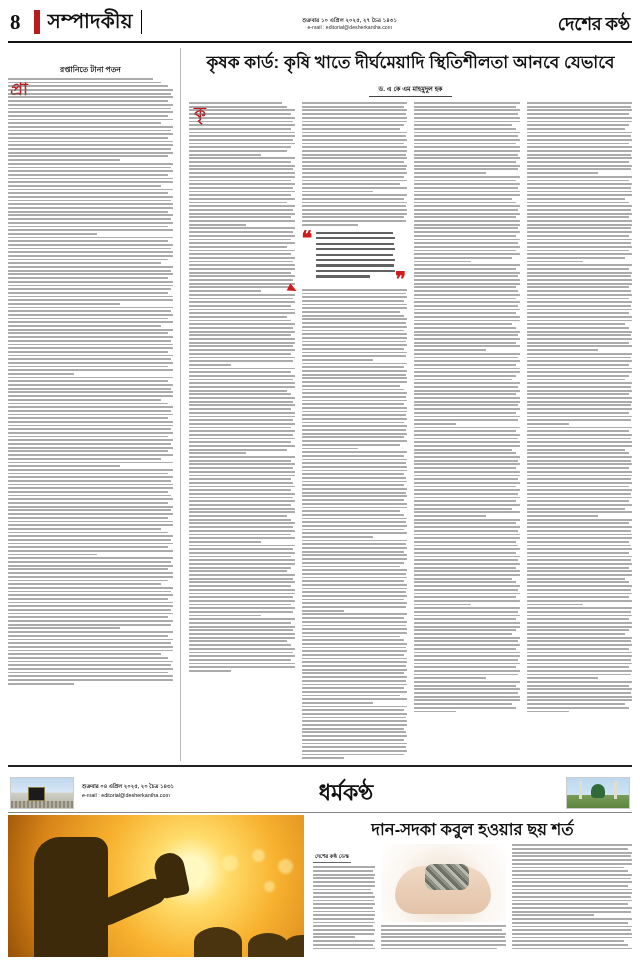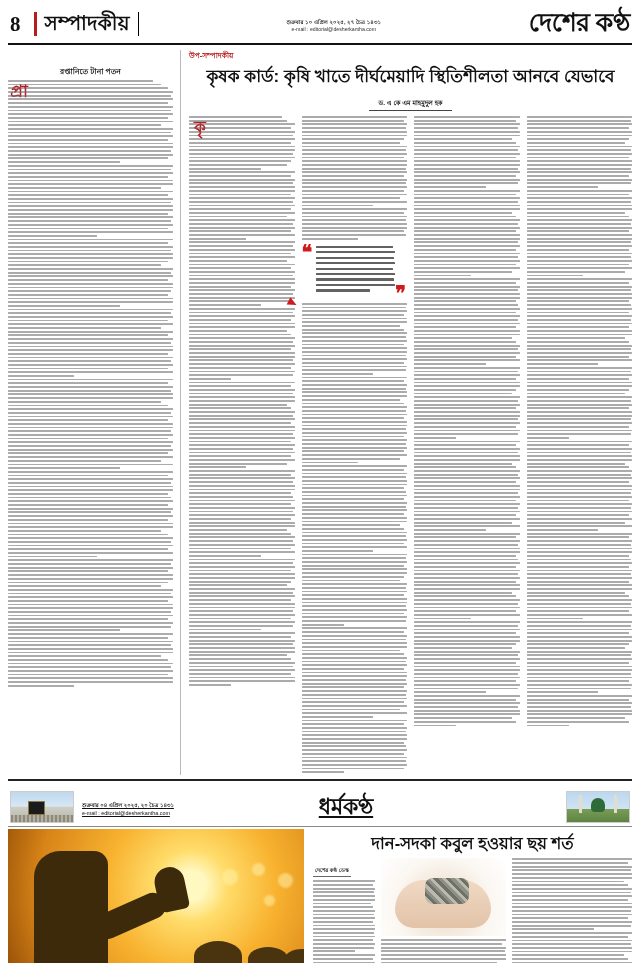--- a/index.html
+++ b/index.html
@@ -25,27 +25,27 @@
   .ftext i.end2{width:68%}
   .ftext i.end3{width:40%}
   .ftext.dense i{margin-bottom:1.9px;height:1.8px;opacity:.58}
 
   
   .masthead{display:flex;align-items:flex-end;padding:10px 2px 4px 2px;}
   .mh-left{display:flex;align-items:center;gap:6px;}
   .pageno{font-size:21px;font-weight:700;line-height:1;padding-right:7px;font-family:"Liberation Serif",serif;}
   .sec-name{
     font-size:20px;font-weight:700;letter-spacing:.2px;line-height:1;
-    border-left:3px solid #b91c1c;border-right:1px solid #000;padding:1px 8px 3px 8px;
+    border-left:6px solid #b91c1c;border-right:1px solid #000;padding:1px 8px 3px 8px;
   }
   .mh-mid{flex:1;text-align:center;padding-bottom:2px;}
   .mh-mid .dateline{font-size:5.4px;font-weight:700;color:#1a1a1a;line-height:1.55;letter-spacing:.1px}
   .mh-mid .email{font-size:5.2px;color:#333;line-height:1.5;}
   .brand{
-    font-size:25px;font-weight:700;line-height:1;letter-spacing:-.3px;
+    font-size:18px;font-weight:700;line-height:1;letter-spacing:-.3px;
     font-family:"Liberation Serif",serif;padding-bottom:1px;text-align:center;
   }
   .rule-thick{height:2px;background:#111;margin:3px 0 0 0;}
   .rule-thin{height:1px;background:#888;}
 
   
   .topwrap{display:flex;margin-top:5px;}
   .col-left{width:173px;padding-right:7px;border-right:1px solid #b9b9b9;box-sizing:border-box;}
   .col-right{flex:1;padding-left:8px;box-sizing:border-box;}
 
@@ -103,21 +103,21 @@
     width:62px;height:30px;flex:none;border:1px solid #ccc;
     background:linear-gradient(#bcd8ef 0%,#cfe3f3 55%,#7a9d57 56%,#5d8441 100%);
     position:relative;overflow:hidden;
   }
   .mosque:after{
     content:"";position:absolute;left:24px;top:6px;width:14px;height:14px;border-radius:50% 50% 4px 4px;
     background:#2e6b38;
   }
   .mosque .minaret{position:absolute;top:3px;width:3px;height:18px;background:#e3ddcd;}
   .mosque .m1{left:12px}.mosque .m2{right:12px}
-  .sec2-mid{flex:1;display:flex;align-items:flex-end;justify-content:space-between;padding:0 8px;text-decoration:underline;}
+  .sec2-mid{flex:1;display:flex;align-items:flex-start;justify-content:space-between;padding:0 8px;}
   .sec2-dates{font-size:5.4px;line-height:1.6;}
   .sec2-dates .d1{font-weight:700;}
   .sec2-brand{font-size:22px;font-weight:700;font-family:"Liberation Serif",serif;line-height:1;letter-spacing:-.2px;}
 
   
   .hero-row{display:flex;margin-top:2px;}
   .hero-img{
     width:296px;height:142px;flex:none;position:relative;overflow:hidden;
     background:
       radial-gradient(circle at 62% 40%, rgba(255,248,190,.95) 0 7%, rgba(255,214,80,.85) 18%, rgba(247,170,25,.9) 42%, rgba(214,126,12,.95) 75%, rgba(150,80,6,1) 100%);
@@ -341,21 +341,20 @@
           <i class="s1"></i>
             <i class="s2"></i>
             <i class="s1"></i>
             <i class="s1"></i>
             <i class="end3"></i>
         </span>
       </div>
     </div>
 
     <div class="col-right">
-      <div class="sub-kicker">উপ-সম্পাদকীয়</div>
       <div class="head-main">কৃষক কার্ড: কৃষি খাতে দীর্ঘমেয়াদি স্থিতিশীলতা আনবে যেভাবে</div>
       <div class="byline-wrap">
         <span class="byline">ড. এ কে এম মাহমুদুল হক</span>
       </div>
 
       <div class="body3">
 
         <div>
           <span class="dropcap red">কৃ</span>
           <span class="ftext dense">

